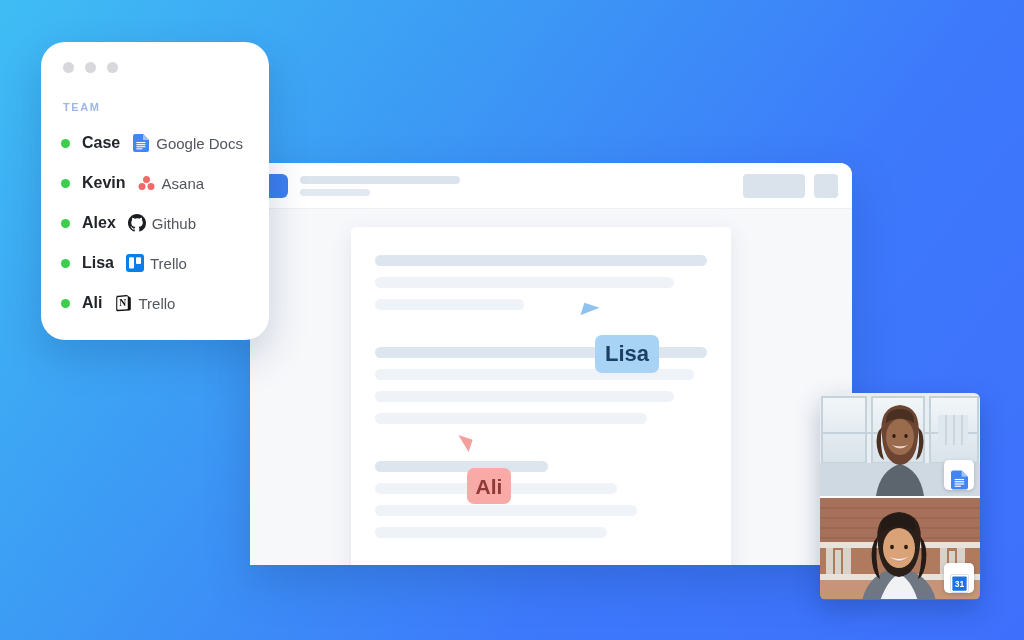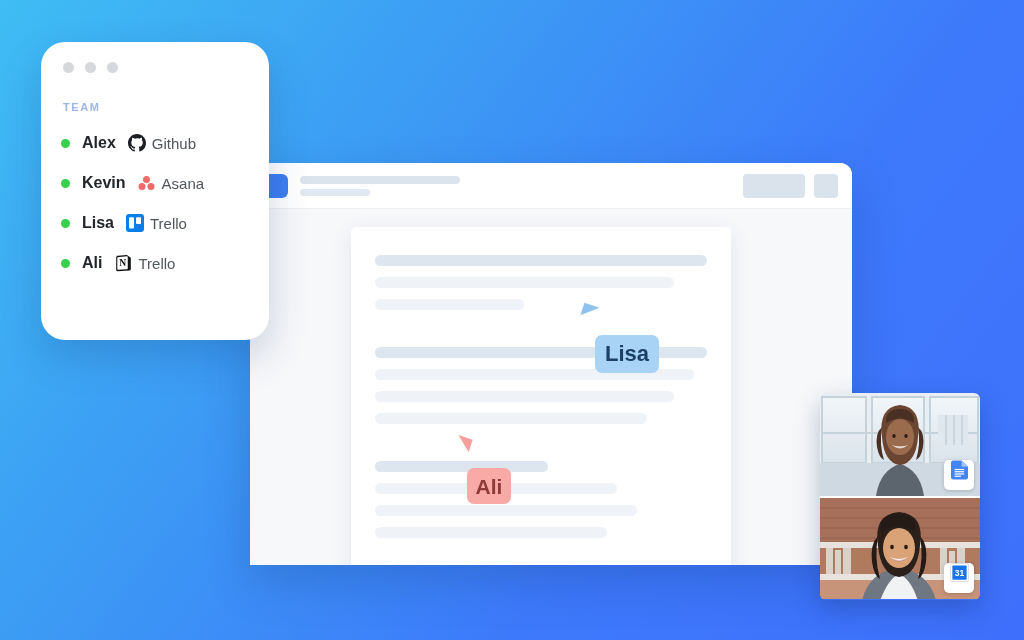--- a/index.html
+++ b/index.html
@@ -180,21 +180,21 @@
     height: 103px;
     overflow: hidden;
   }
   .video-tile + .video-tile { border-top: 2px solid #ffffff; }
   .badge {
     position: absolute;
     right: 6px; bottom: 6px;
     width: 30px; height: 30px;
     background: #ffffff;
     border-radius: 5px;
-    display: flex; align-items: flex-start; justify-content: center;
+    display: flex; align-items: flex-end; justify-content: center;
     box-shadow: 0 1px 4px rgba(0,0,0,0.18);
   }
 </style>
 </head>
 <body>
 
 <div id="stage">
 
   <div id="app-window">
 
@@ -245,49 +245,66 @@
   <div id="team-panel">
 
     <div class="traffic">
       <div class="dot-tl"></div>
       <div class="dot-tl"></div>
       <div class="dot-tl"></div>
     </div>
 
     <div id="team-label">TEAM</div>
 
+    <div class="member">
+      <div class="status-dot"></div>
+      <div class="member-name">Case</div>
+      <div class="app-icon">
+        <svg width="16" height="18" viewBox="0 0 16 18">
+          <path d="M2 0h8l6 6v10a2 2 0 0 1-2 2H2a2 2 0 0 1-2-2V2a2 2 0 0 1 2-2z" fill="#4285f4"></path>
+          <path d="M10 0l6 6h-6V0z" fill="#a1c2fa"></path>
+          <g fill="#ffffff">
+            <rect x="3.4" y="8" width="9" height="1.1"></rect>
+            <rect x="3.4" y="10.1" width="9" height="1.1"></rect>
+            <rect x="3.4" y="12.2" width="9" height="1.1"></rect>
+            <rect x="3.4" y="14.3" width="6" height="1.1"></rect>
+          </g>
+        </svg>
+      </div>
+      <div class="app-name">Google Docs</div>
+    </div>
+
+    <div class="member">
+      <div class="status-dot"></div>
+      <div class="member-name">Kevin</div>
+      <div class="app-icon">
+        <svg width="17" height="16" viewBox="0 0 17 16">
+          <circle cx="8.5" cy="4.4" r="3.5" fill="#f06a6a"></circle>
+          <circle cx="4.0" cy="11.4" r="3.5" fill="#f06a6a"></circle>
+          <circle cx="13.0" cy="11.4" r="3.5" fill="#f06a6a"></circle>
+        </svg>
+      </div>
+      <div class="app-name">Asana</div>
+    </div>
 
     <div class="member">
       <div class="status-dot"></div>
       <div class="member-name">Alex</div>
       <div class="app-icon">
         <svg width="18" height="18" viewBox="0 0 16 16">
           <path fill="#1b1f23" d="M8 0C3.58 0 0 3.58 0 8c0 3.54 2.29 6.53 5.47 7.59.4.07.55-.17.55-.38
             0-.19-.01-.82-.01-1.49-2.01.37-2.53-.49-2.69-.94-.09-.23-.48-.94-.82-1.13-.28-.15-.68-.52-.01-.53.63-.01
             1.08.58 1.23.82.72 1.21 1.87.87 2.33.66.07-.52.28-.87.51-1.07-1.78-.2-3.64-.89-3.64-3.95
             0-.87.31-1.59.82-2.15-.08-.2-.36-1.02.08-2.12 0 0 .67-.21 2.2.82a7.4 7.4 0 0 1 2-.27c.68 0
             1.36.09 2 .27 1.53-1.04 2.2-.82 2.2-.82.44 1.1.16 1.92.08 2.12.51.56.82 1.27.82 2.15 0
             3.07-1.87 3.75-3.65 3.95.29.25.54.73.54 1.48 0 1.07-.01 1.93-.01 2.2 0 .21.15.46.55.38A8.01
             8.01 0 0 0 16 8c0-4.42-3.58-8-8-8z"></path>
         </svg>
       </div>
       <div class="app-name">Github</div>
-    </div>
-
-    <div class="member">
-      <div class="status-dot"></div>
-      <div class="member-name">Kevin</div>
-      <div class="app-icon">
-        <svg width="17" height="16" viewBox="0 0 17 16">
-          <circle cx="8.5" cy="4.4" r="3.5" fill="#f06a6a"></circle>
-          <circle cx="4.0" cy="11.4" r="3.5" fill="#f06a6a"></circle>
-          <circle cx="13.0" cy="11.4" r="3.5" fill="#f06a6a"></circle>
-        </svg>
-      </div>
-      <div class="app-name">Asana</div>
     </div>
 
     <div class="member">
       <div class="status-dot"></div>
       <div class="member-name">Lisa</div>
       <div class="app-icon">
         <svg width="18" height="18" viewBox="0 0 18 18">
           <rect x="0" y="0" width="18" height="18" rx="3" fill="#0d7ee8"></rect>
           <rect x="3" y="3.3" width="5" height="11.2" rx="1" fill="#ffffff"></rect>
           <rect x="10" y="3.3" width="5" height="6.6" rx="1" fill="#ffffff"></rect>

